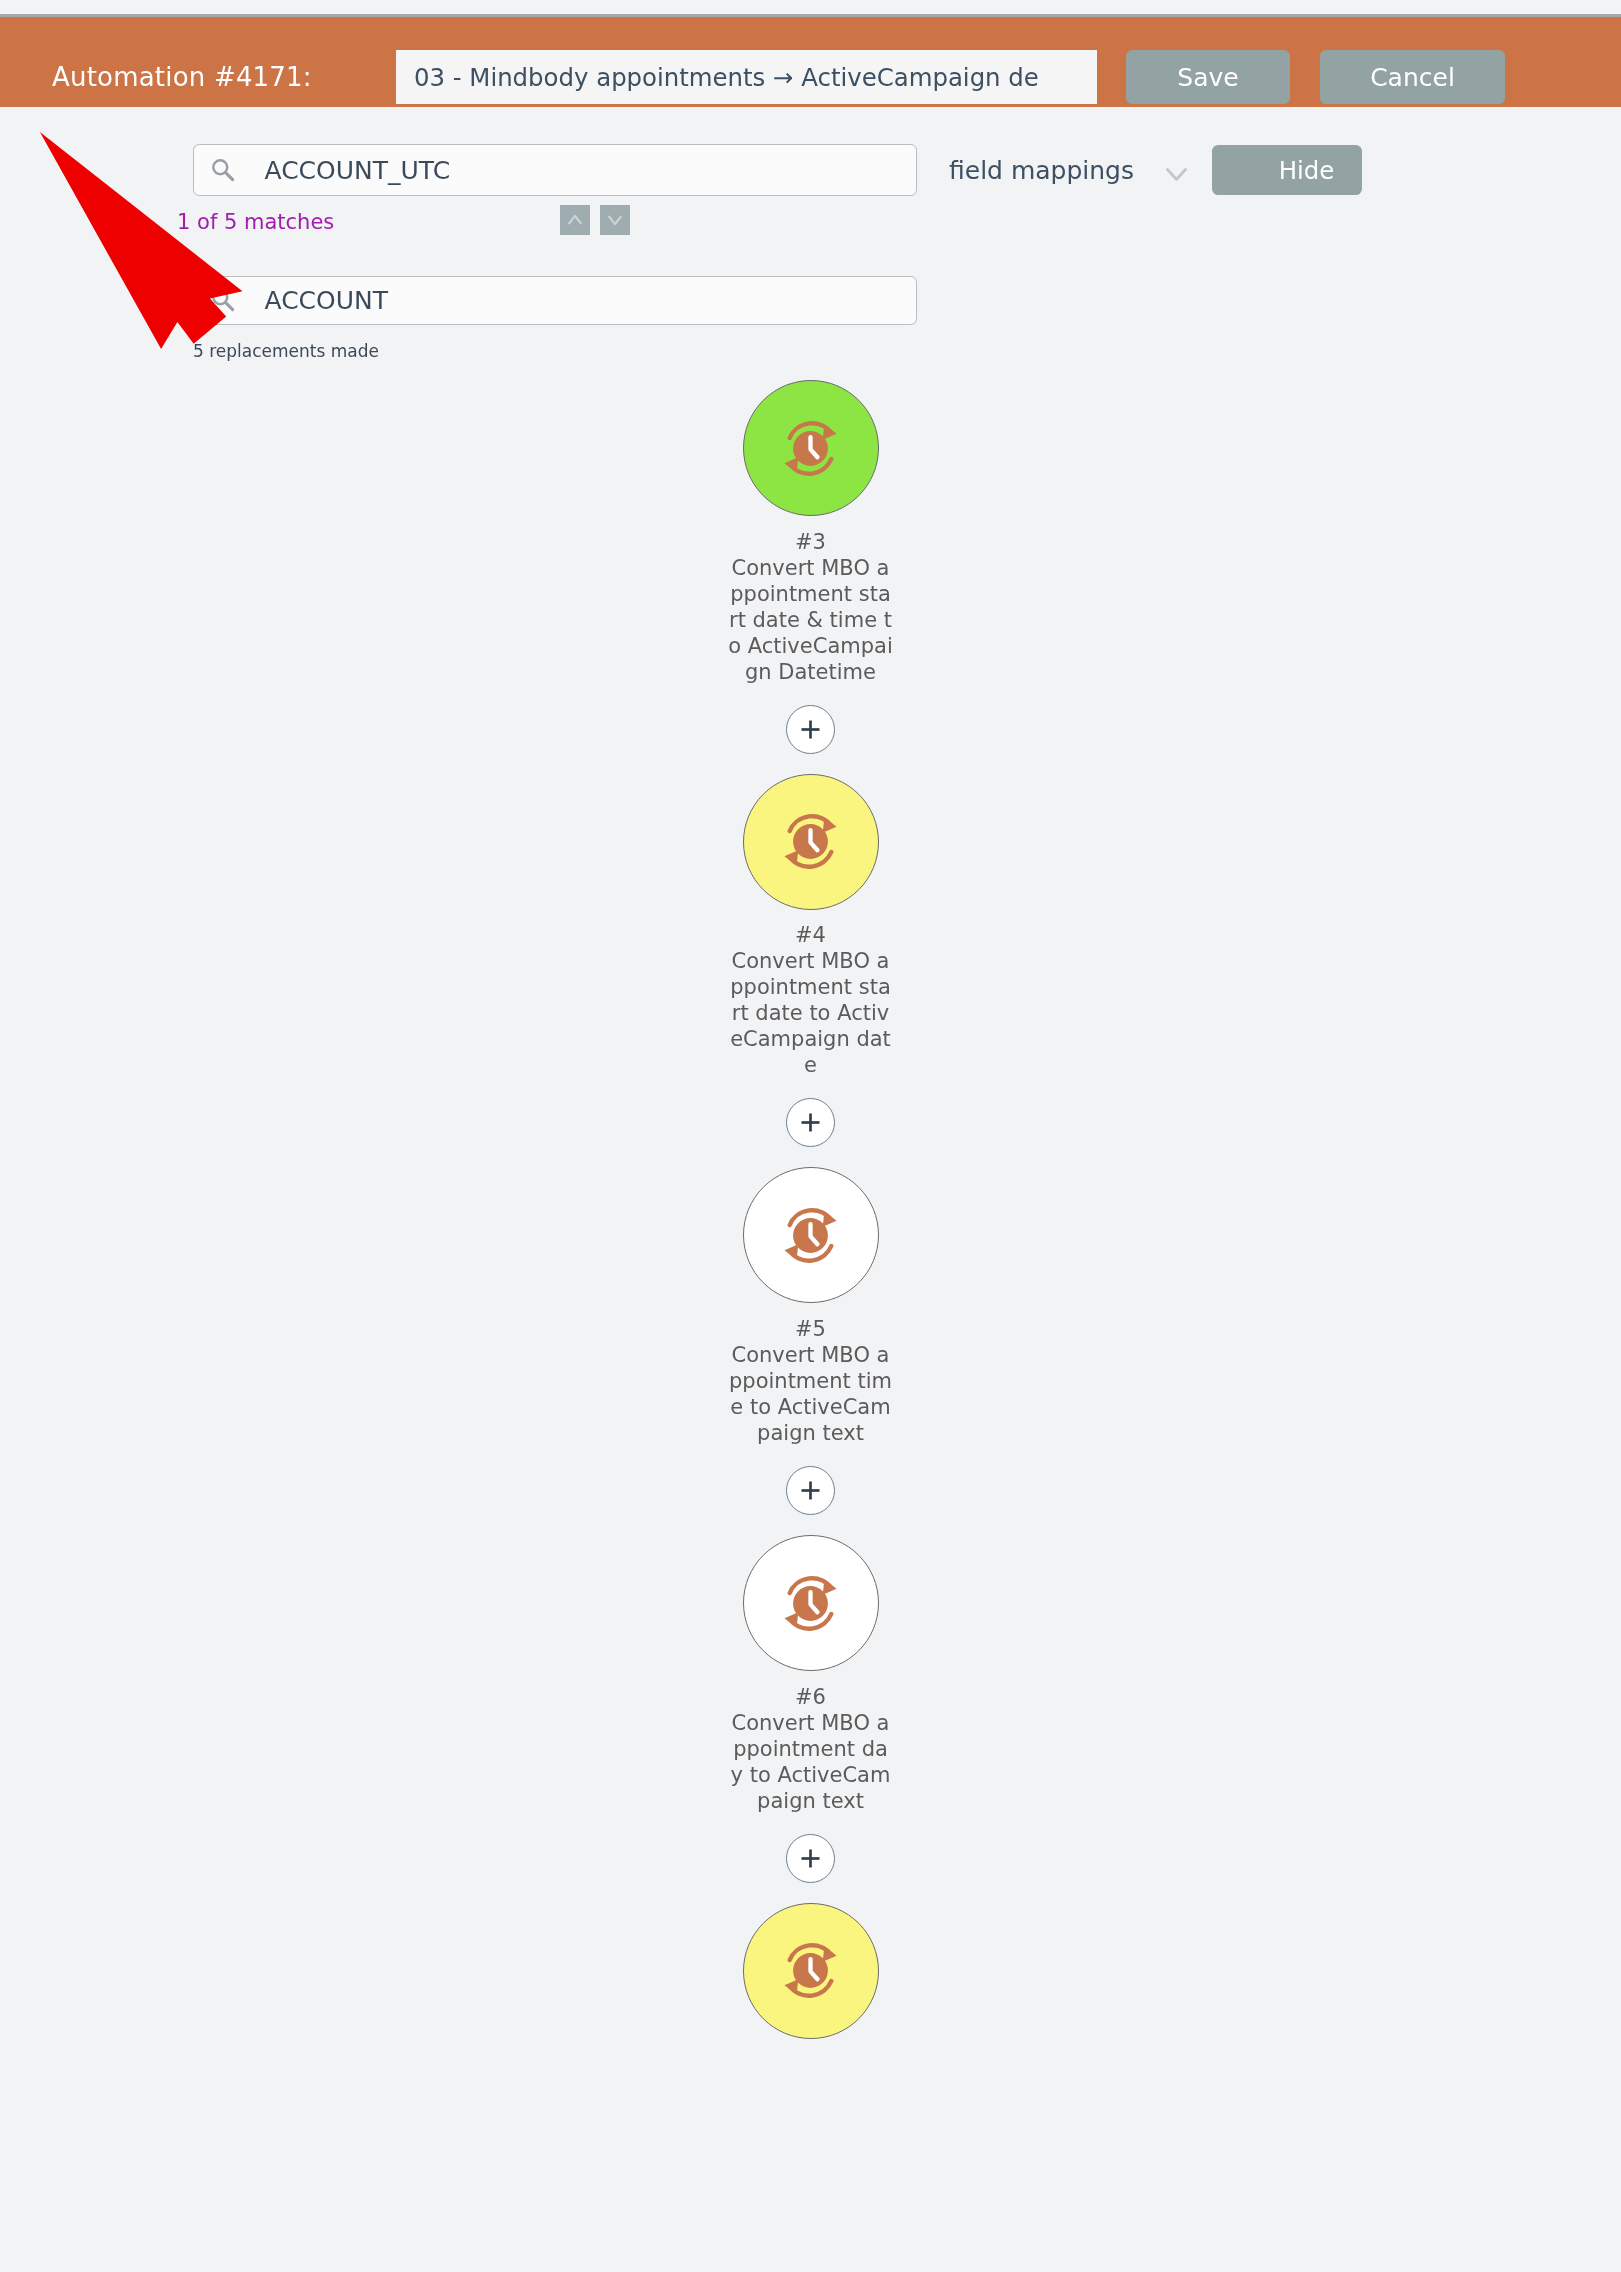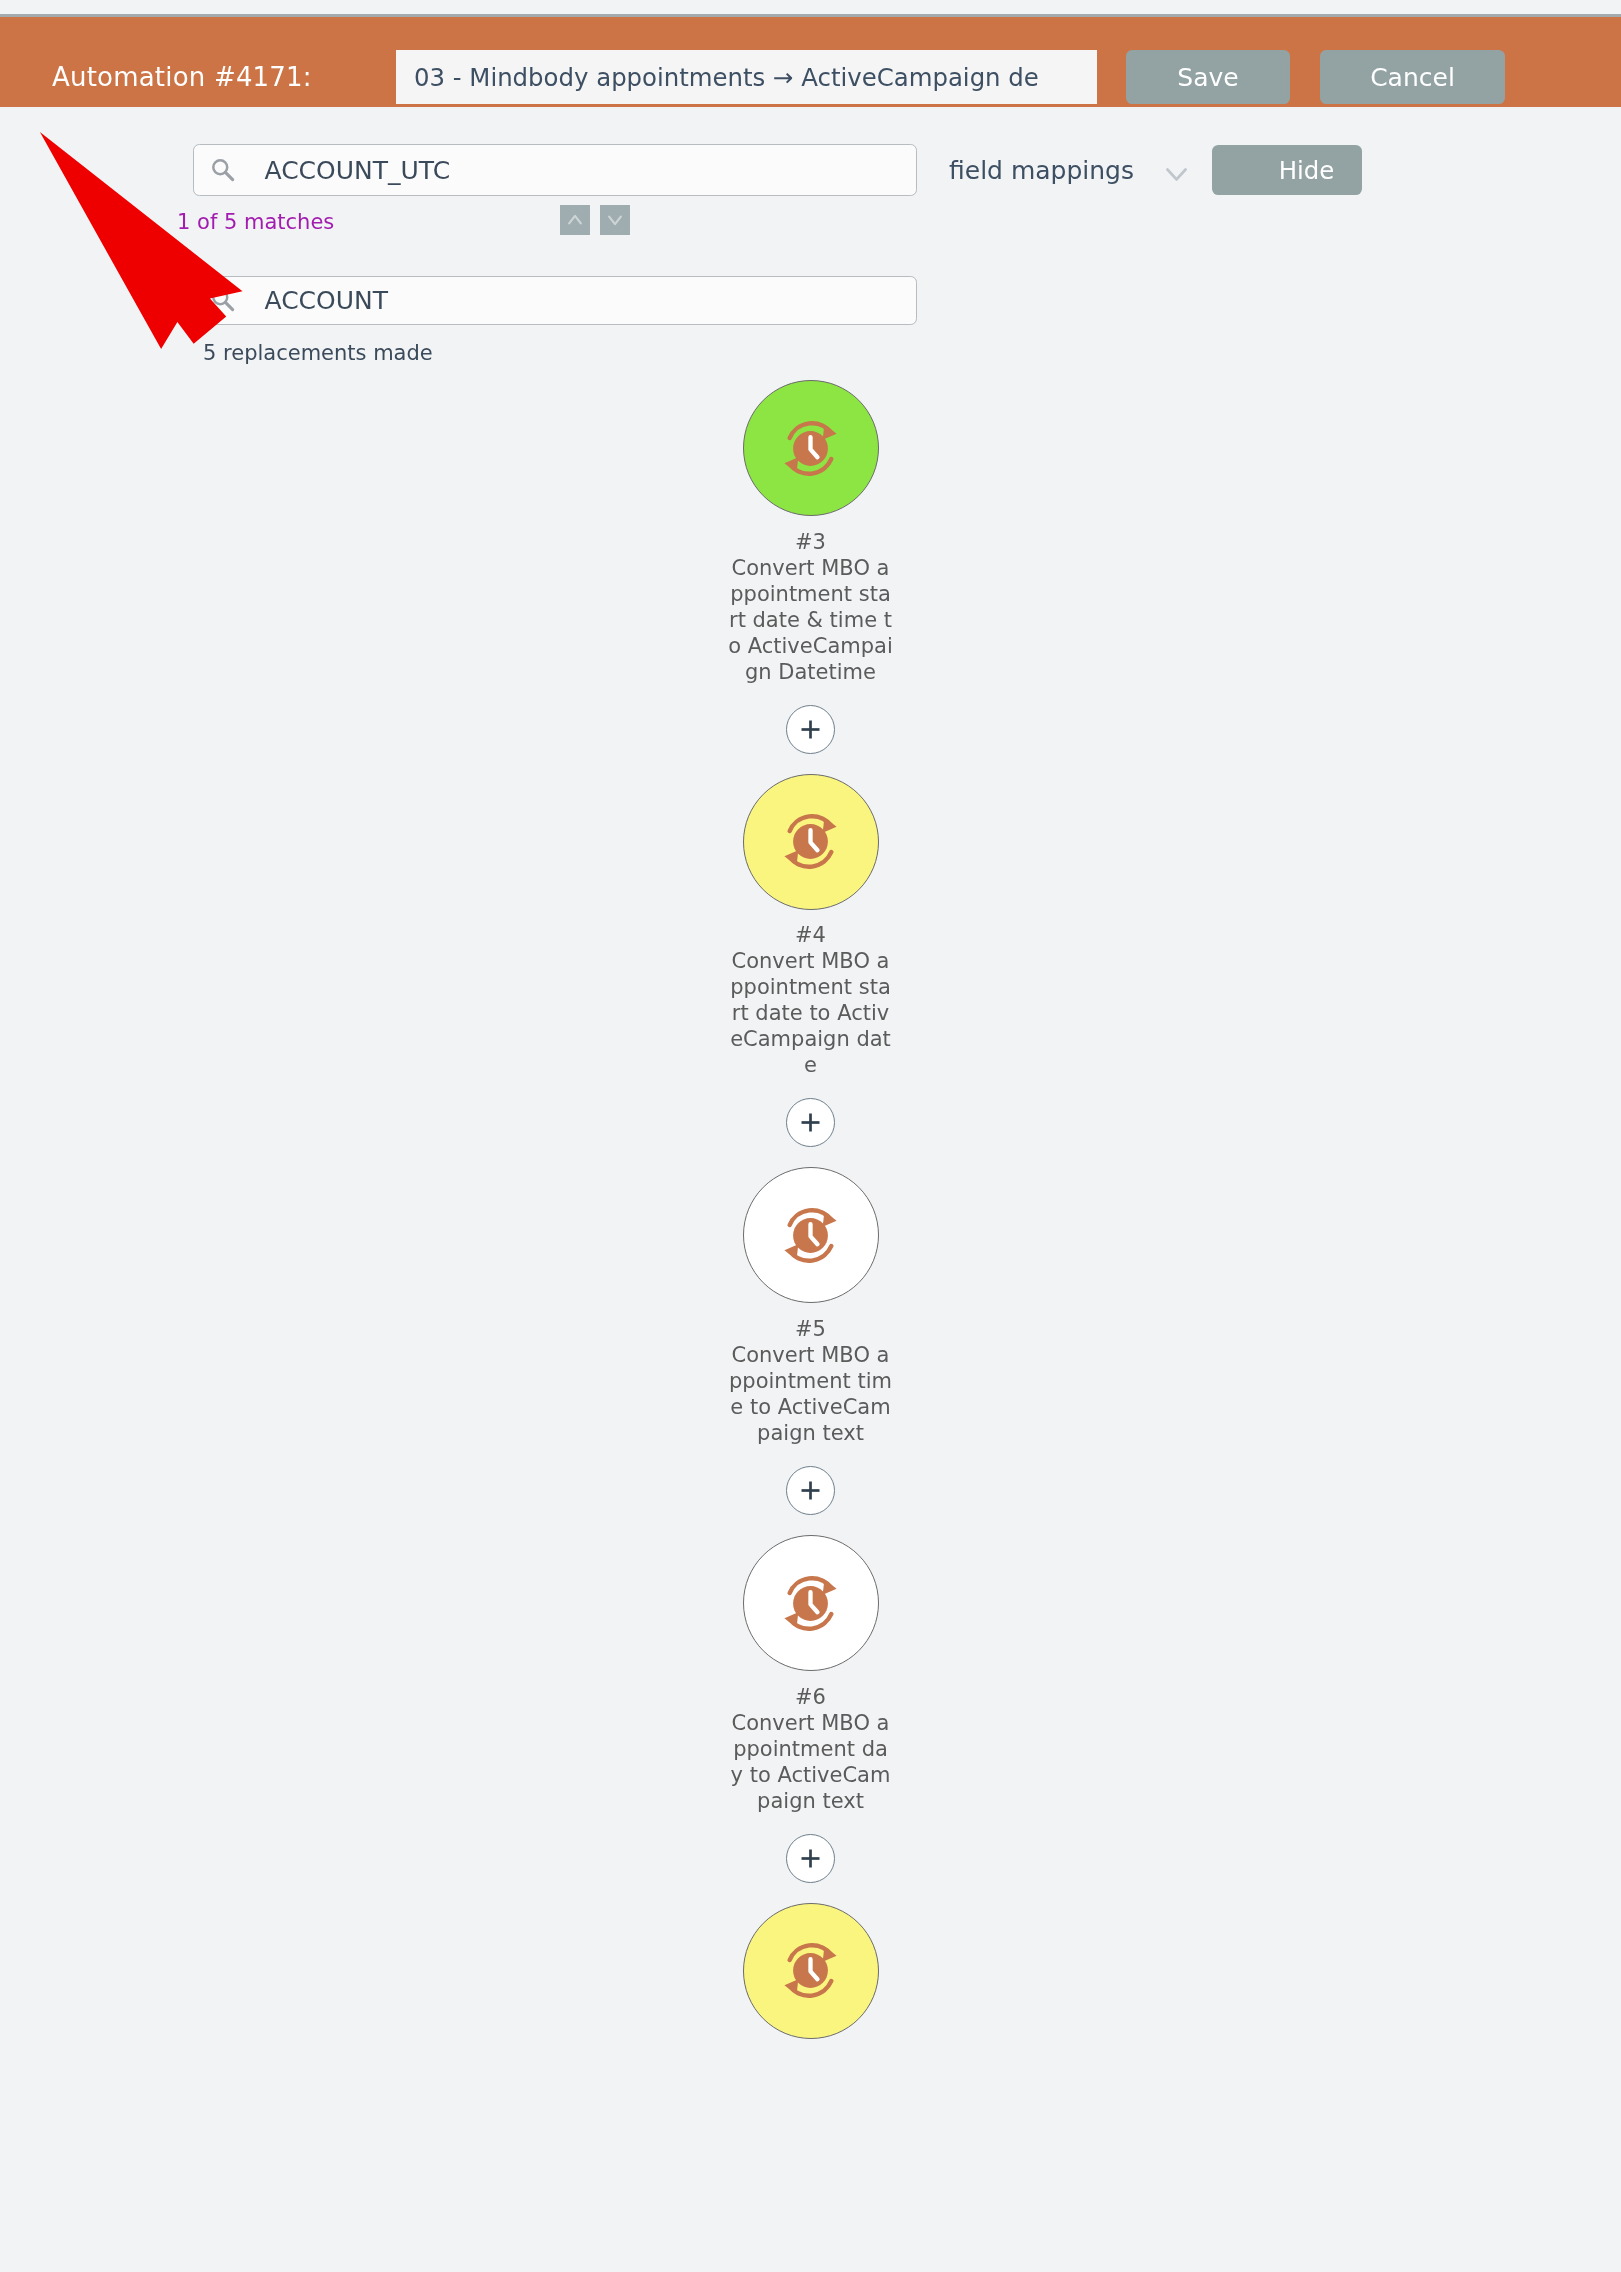--- a/index.html
+++ b/index.html
@@ -125,24 +125,23 @@
   .matches-label {
     position: absolute;
     left: 177px; top: 210px;
     font-size: 21px;
     color: #a21caf;
     white-space: nowrap;
   }
   .replacements-label {
     position: absolute;
     left: 193px; top: 341px;
-    font-size: 21px;
+    font-size: 17px;
     color: #3b4a5a;
     white-space: nowrap;
-    margin-left: 10px;
   }
 
   .nav-btn {
     position: absolute;
     top: 205px;
     width: 30px; height: 30px;
     background: #9fadb0;
     display: flex;
     align-items: center;
     justify-content: center;

